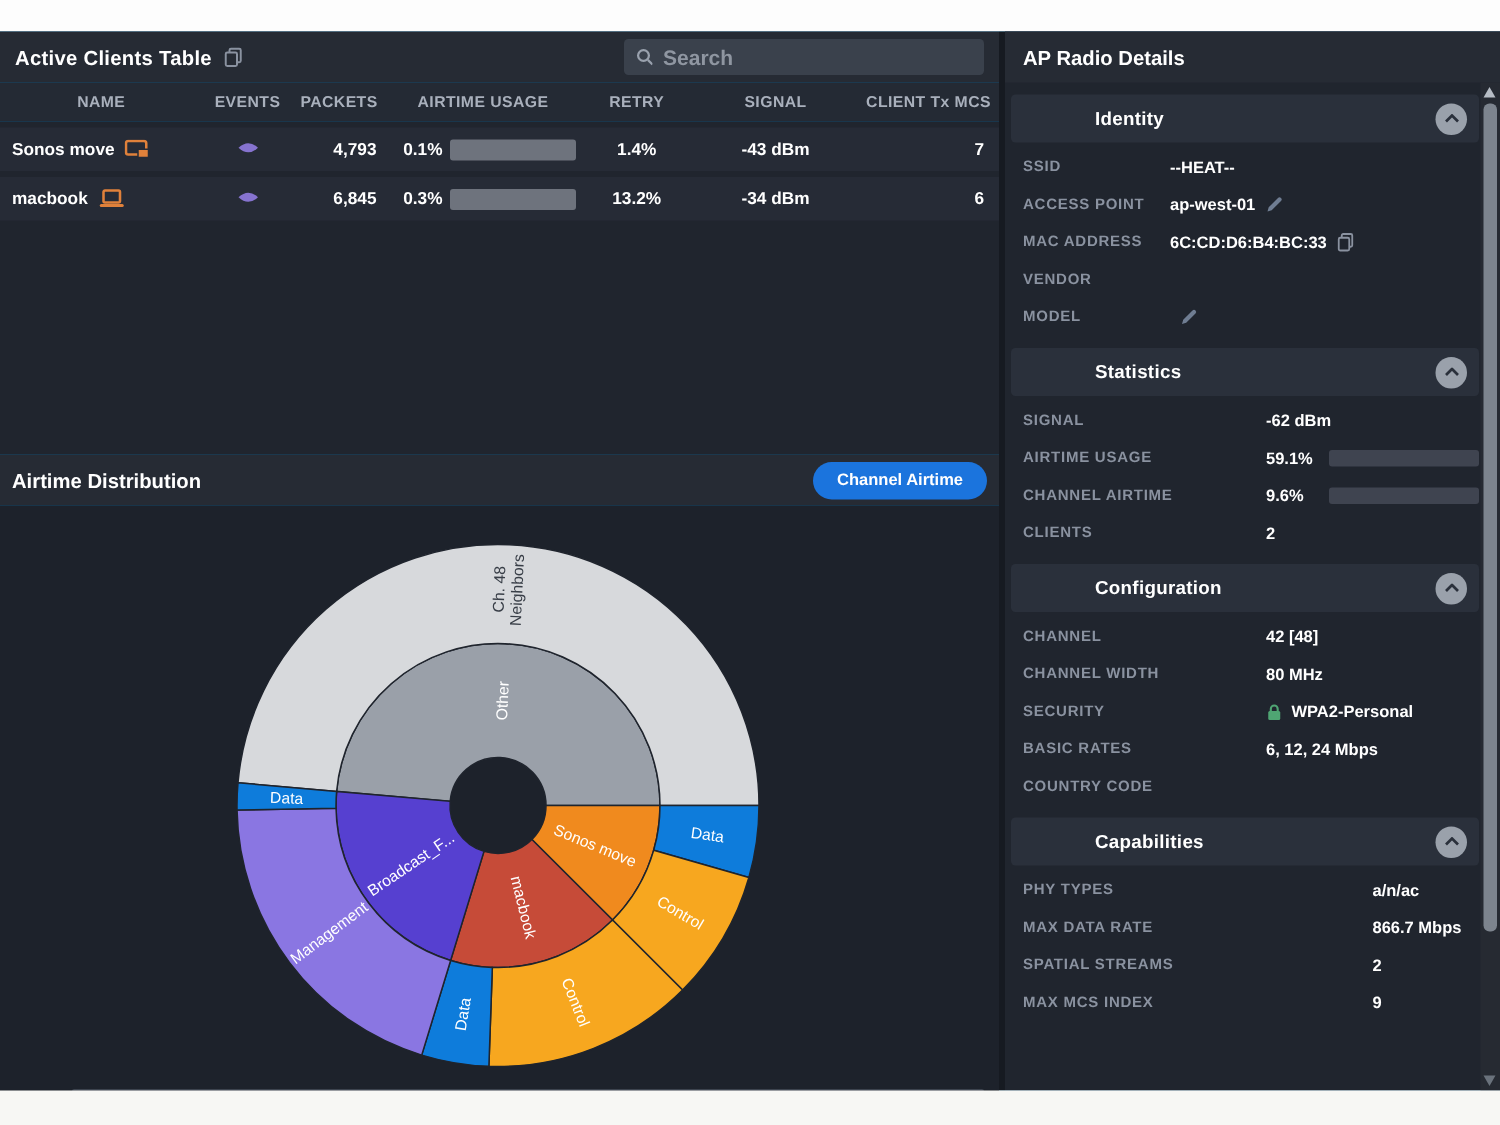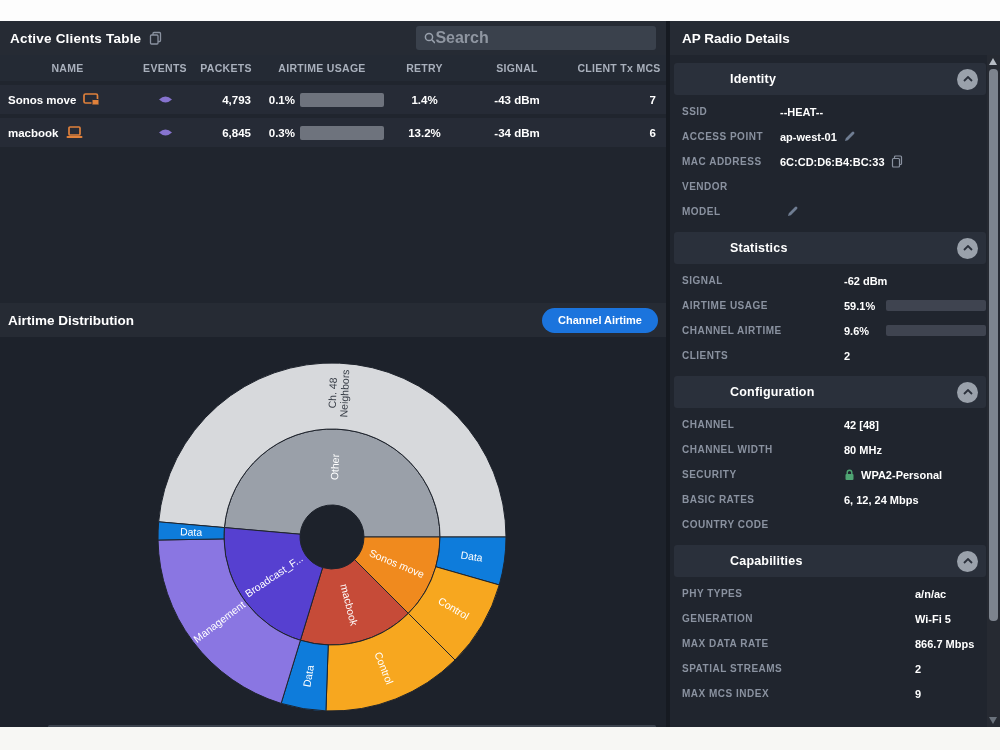--- a/index.html
+++ b/index.html
@@ -9,21 +9,21 @@
   .app { position:absolute; left:0; top:21px; width:1000px; height:706px; background:#0369a1; display:flex; }
   .left-panel { width:666px; display:flex; flex-direction:column; position:relative; }
   .v-divider { width:4px; background:#161a21; }
   .right-panel { flex:1; background:#20252e; position:relative; display:flex; flex-direction:column; }
 
   .titlebar { height:34px; background:#262b34; display:flex; align-items:center; padding:0 10px; flex:0 0 auto; }
   .titlebar .title { color:#fff; font-size:13.5px; font-weight:bold; letter-spacing:.2px; }
   .copy-ic { margin-left:8px; display:inline-flex; }
 
   .searchbox { margin-left:auto; width:240px; height:24px; background:#3a414c; border-radius:3px; display:flex; align-items:center; padding:0 8px; }
-  .searchbox input { background:transparent; border:none; outline:none; color:#dfe3e9; font-size:16px; width:100%; font-family:inherit; }
+  .searchbox input { background:transparent; border:none; outline:none; color:#dfe3e9; font-size:14px; margin-left:7px; width:100%; font-family:inherit; }
   .searchbox input::placeholder { color:#8f96a1; font-weight:bold; }
 
   .t-grid { display:grid; grid-template-columns:135px 60px 62px 130px 75px 110px 1fr; align-items:center; }
   .thead { height:26px; background:#242a34; flex:0 0 auto; }
   .thead span { color:#a9b0bc; font-size:10.5px; font-weight:bold; text-align:center; letter-spacing:.3px; }
   .rows-area { height:222px; background:#20252e; flex:0 0 auto; }
   .trow { height:29px; margin-top:4px; background:#262b36; color:#fff; font-size:11.5px; font-weight:bold; }
   .cell-name { display:flex; align-items:center; gap:7px; padding-left:8px; }
   .cell-center { text-align:center; }
   .cell-right { text-align:right; padding-right:6px; }
@@ -325,26 +325,20 @@
               </svg>
             </button>
           </div>
           <div class="f-row">
             <span class="f-label" style="width: 233px;">PHY TYPES</span>
             <span class="f-value">
               <span>a/n/ac</span>
             </span>
           </div>
           <div class="f-row">
-            <span class="f-label" style="width: 233px;">GENERATION</span>
-            <span class="f-value">
-              <span>Wi-Fi 5</span>
-            </span>
-          </div>
-          <div class="f-row">
             <span class="f-label" style="width: 233px;">MAX DATA RATE</span>
             <span class="f-value">
               <span>866.7 Mbps</span>
             </span>
           </div>
           <div class="f-row">
             <span class="f-label" style="width: 233px;">SPATIAL STREAMS</span>
             <span class="f-value">
               <span>2</span>
             </span>

